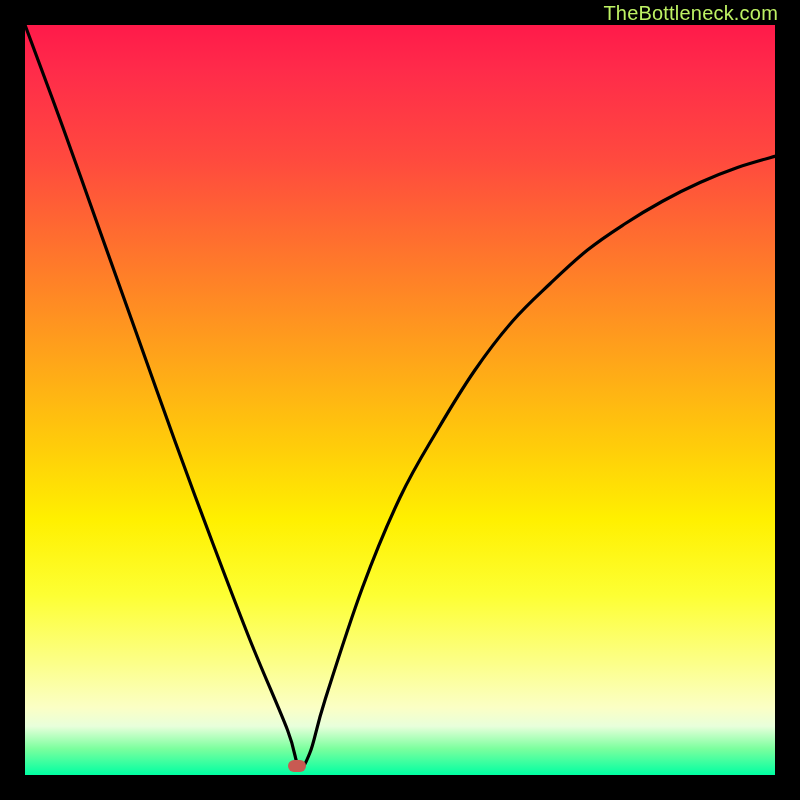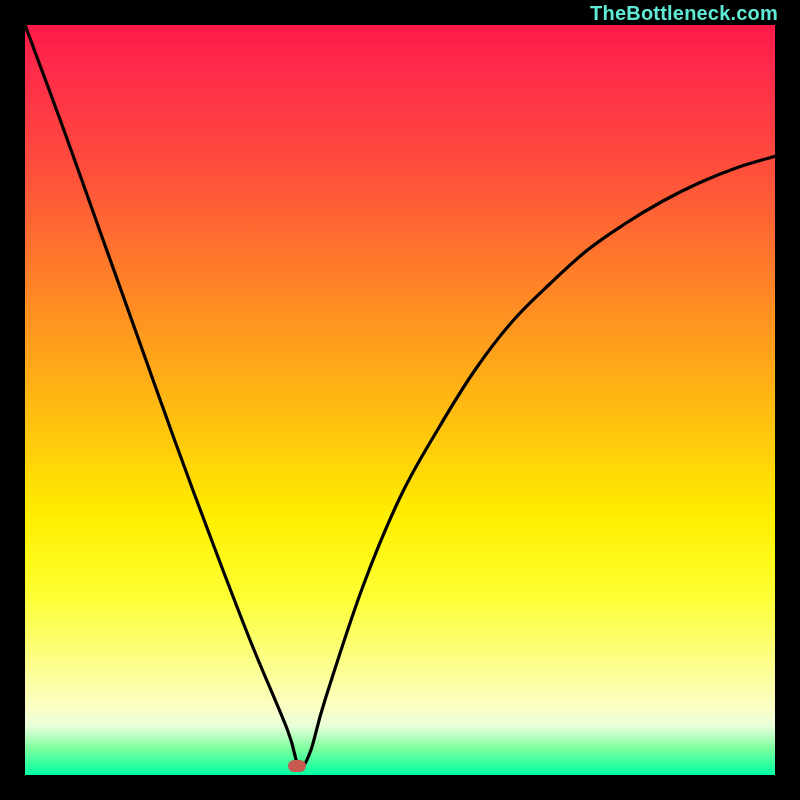--- a/index.html
+++ b/index.html
@@ -61,22 +61,22 @@
     height: 12px;
     background: #c85a52;
     border-radius: 6px;
     transform: translate(-50%, -50%);
   }
   .branding {
     position: absolute;
     top: 2px;
     right: 22px;
     font-size: 20px;
-    font-weight: 700;
-    color: #5eead4;
+    font-weight: 400;
+    color: #bef264;
     letter-spacing: 0.2px;
   }
 </style>
 </head>
 <body>
 
 <div class="frame">
 
   <div class="branding">TheBottleneck.com</div>
 

